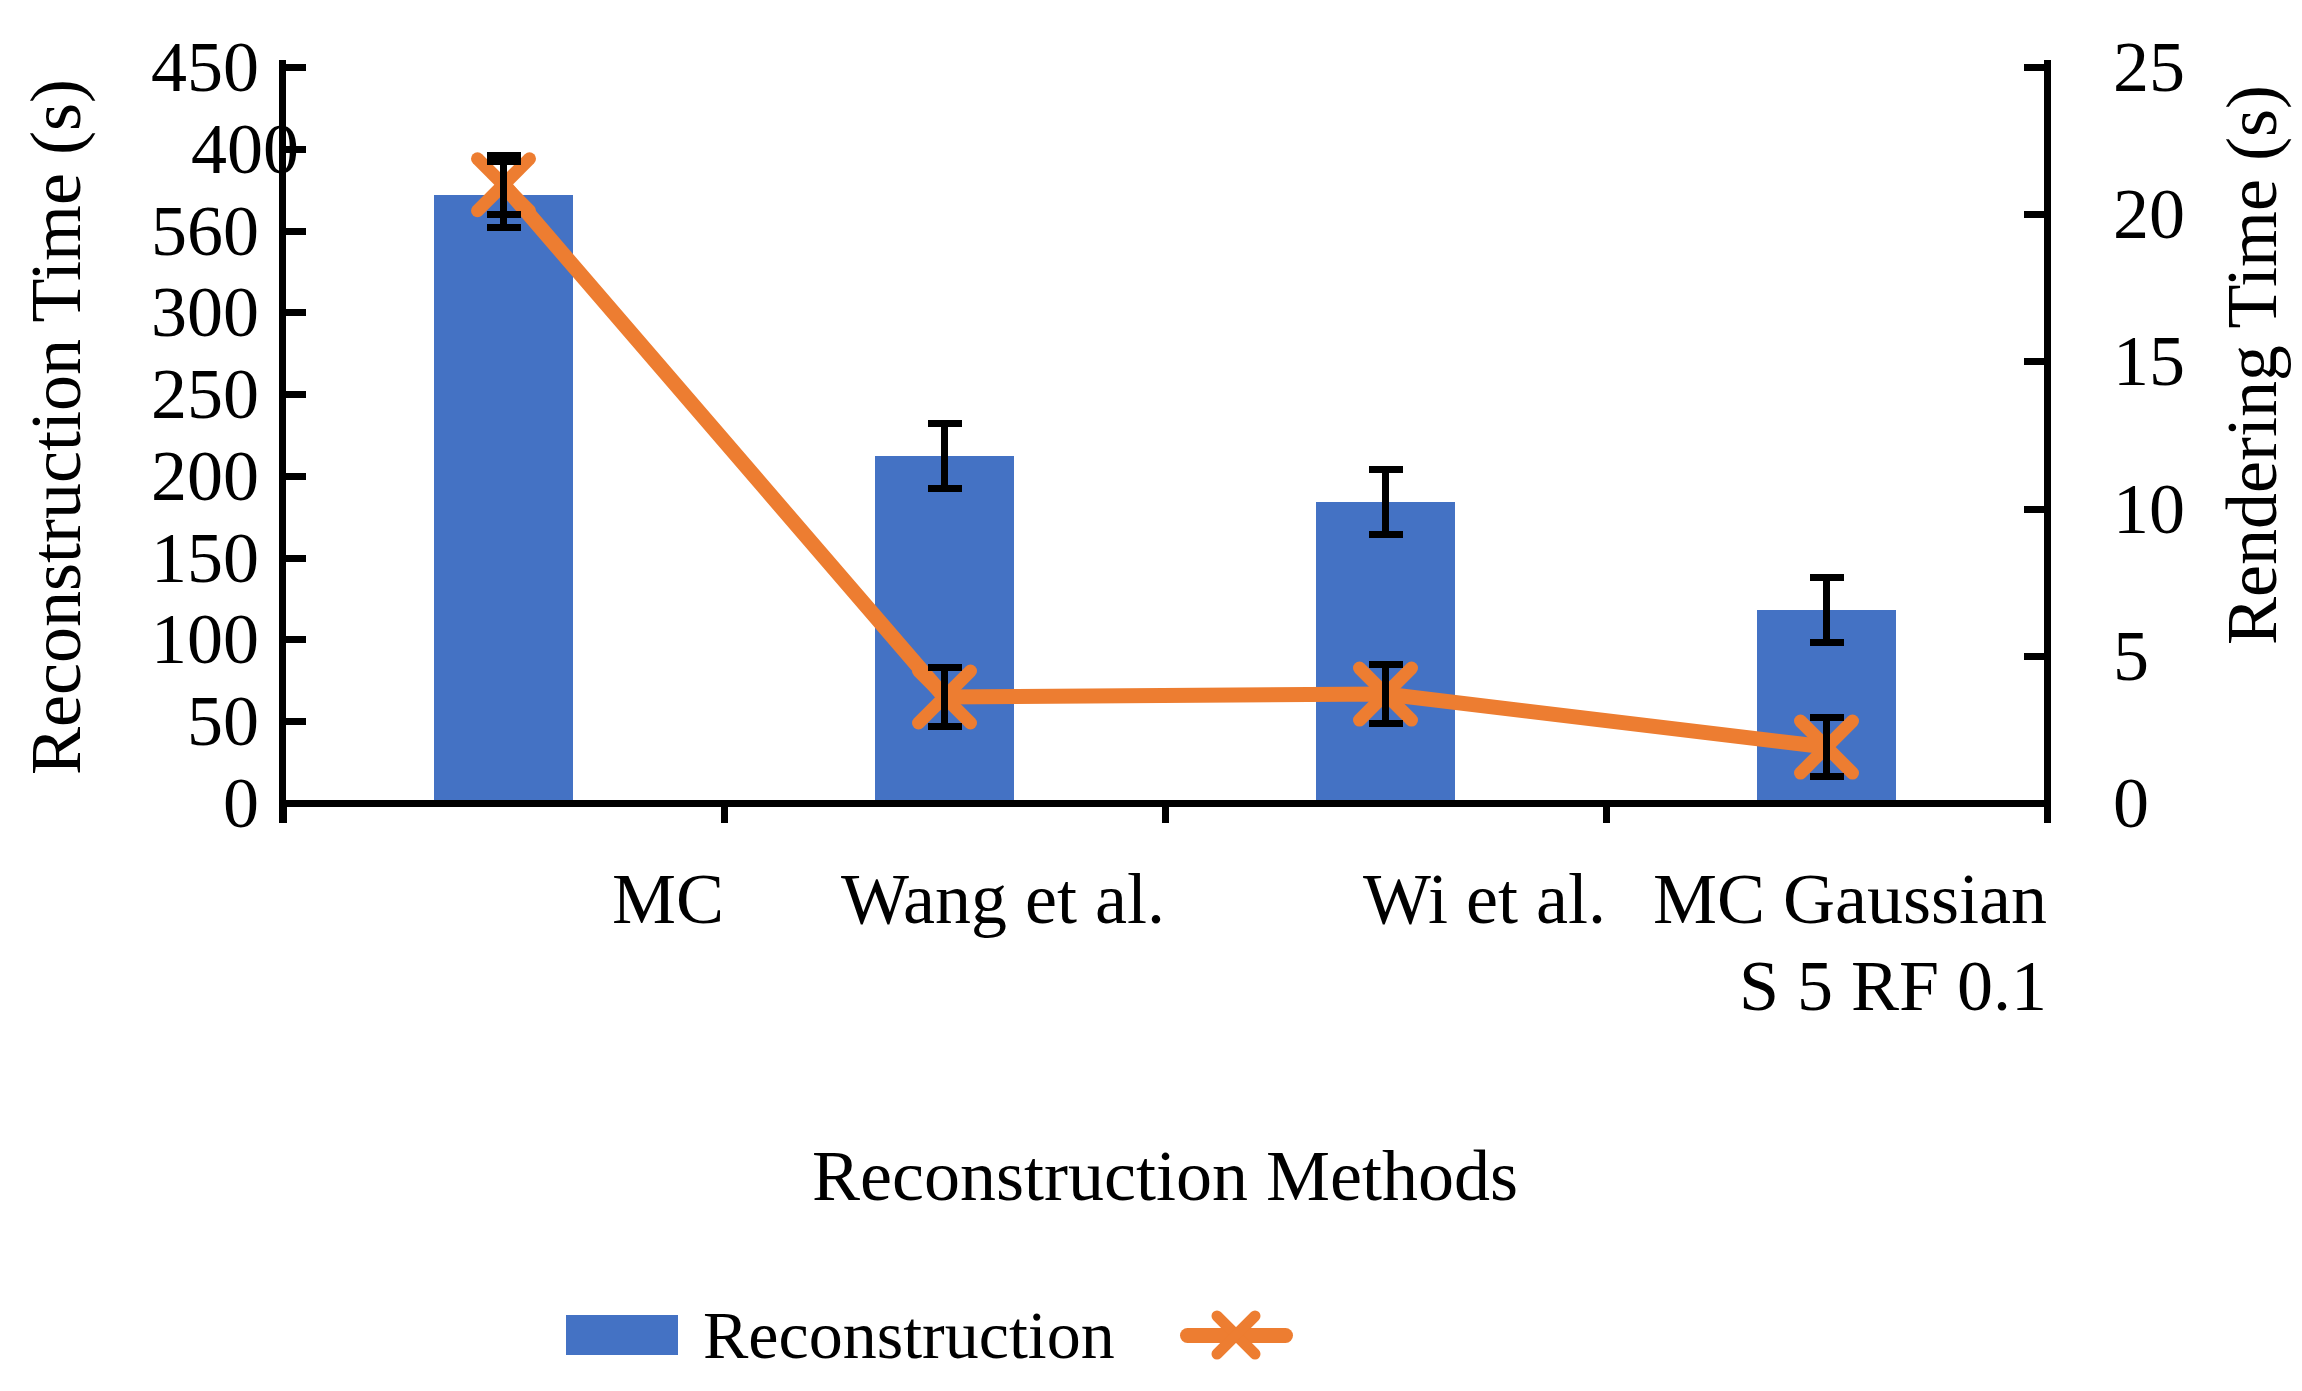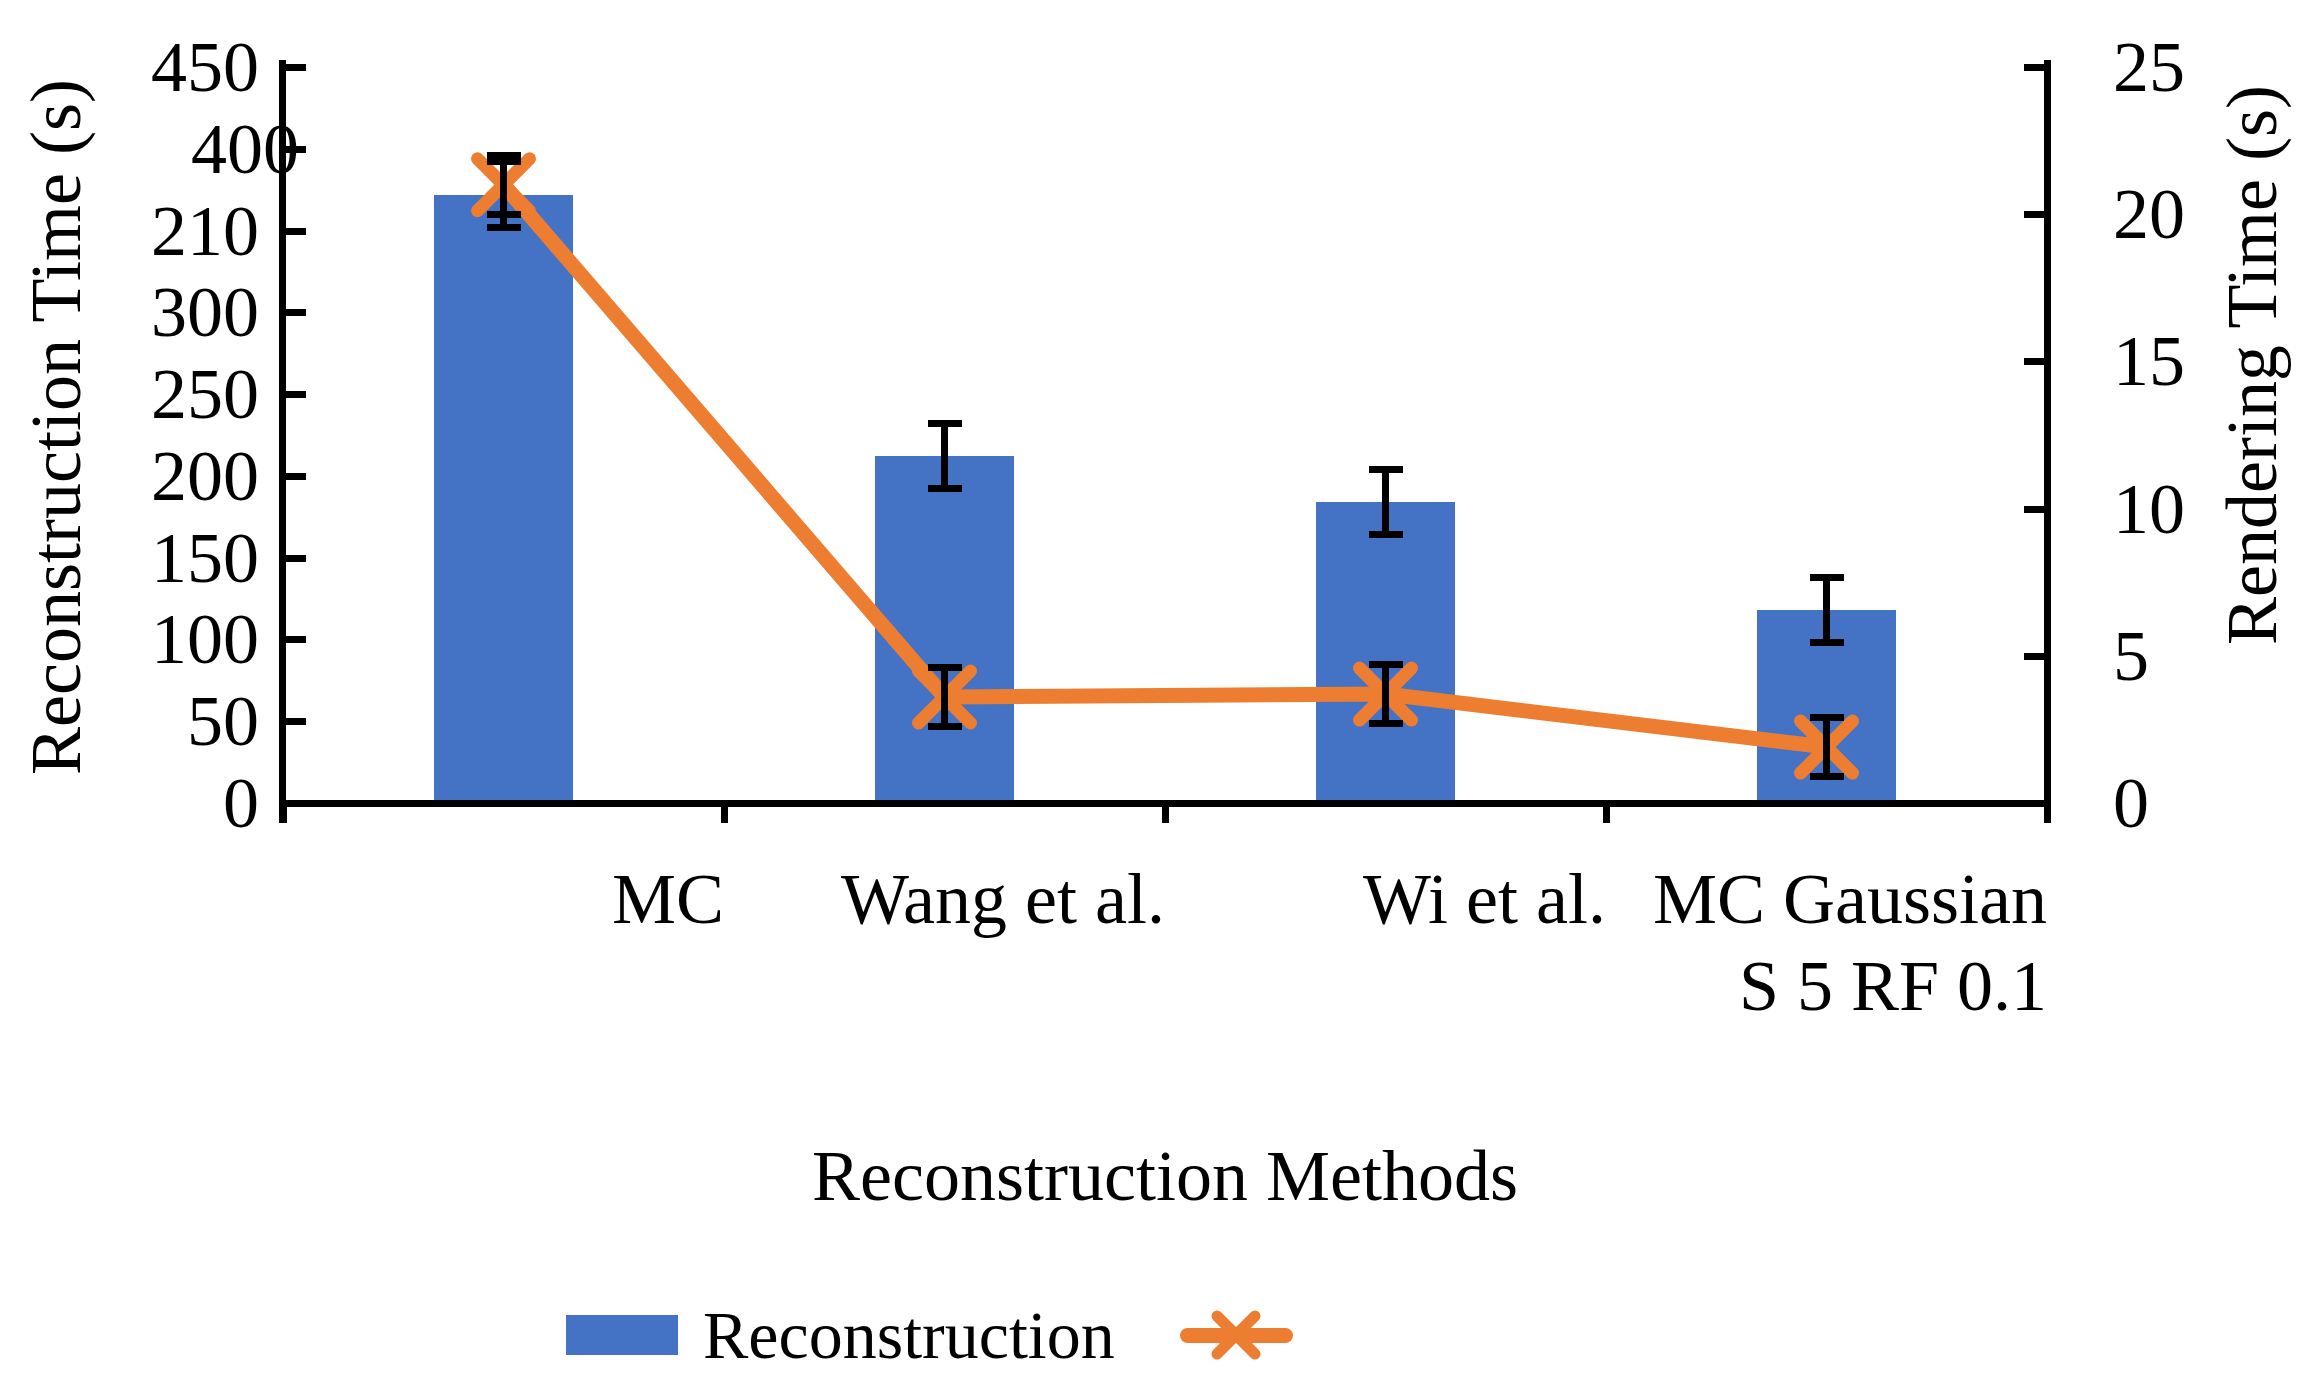--- a/index.html
+++ b/index.html
@@ -88,21 +88,21 @@
       <div class="tick-label left" style="top: 603.444px;">100</div>
       <div class="axis-el" style="left: 283px; top: 554.667px; width: 23px; height: 7px;"></div>
       <div class="tick-label left" style="top: 521.667px;">150</div>
       <div class="axis-el" style="left: 283px; top: 472.889px; width: 23px; height: 7px;"></div>
       <div class="tick-label left" style="top: 439.889px;">200</div>
       <div class="axis-el" style="left: 283px; top: 391.111px; width: 23px; height: 7px;"></div>
       <div class="tick-label left" style="top: 358.111px;">250</div>
       <div class="axis-el" style="left: 283px; top: 309.333px; width: 23px; height: 7px;"></div>
       <div class="tick-label left" style="top: 276.333px;">300</div>
       <div class="axis-el" style="left: 283px; top: 227.556px; width: 23px; height: 7px;"></div>
-      <div class="tick-label left" style="top: 194.556px;">210</div>
+      <div class="tick-label left" style="top: 194.556px;">560</div>
       <div class="axis-el" style="left: 283px; top: 145.778px; width: 23px; height: 7px;"></div>
       <div class="tick-label left" style="top: 112.778px; padding-left: 40px;">400</div>
       <div class="axis-el" style="left: 283px; top: 64px; width: 23px; height: 7px;"></div>
       <div class="tick-label left" style="top: 31px;">450</div>
       <div class="axis-el" style="left: 2024px; top: 800px; width: 23px; height: 7px;"></div>
       <div class="tick-label right" style="top: 767px;">0</div>
       <div class="axis-el" style="left: 2024px; top: 652.8px; width: 23px; height: 7px;"></div>
       <div class="tick-label right" style="top: 619.8px;">5</div>
       <div class="axis-el" style="left: 2024px; top: 505.6px; width: 23px; height: 7px;"></div>
       <div class="tick-label right" style="top: 472.6px;">10</div>

